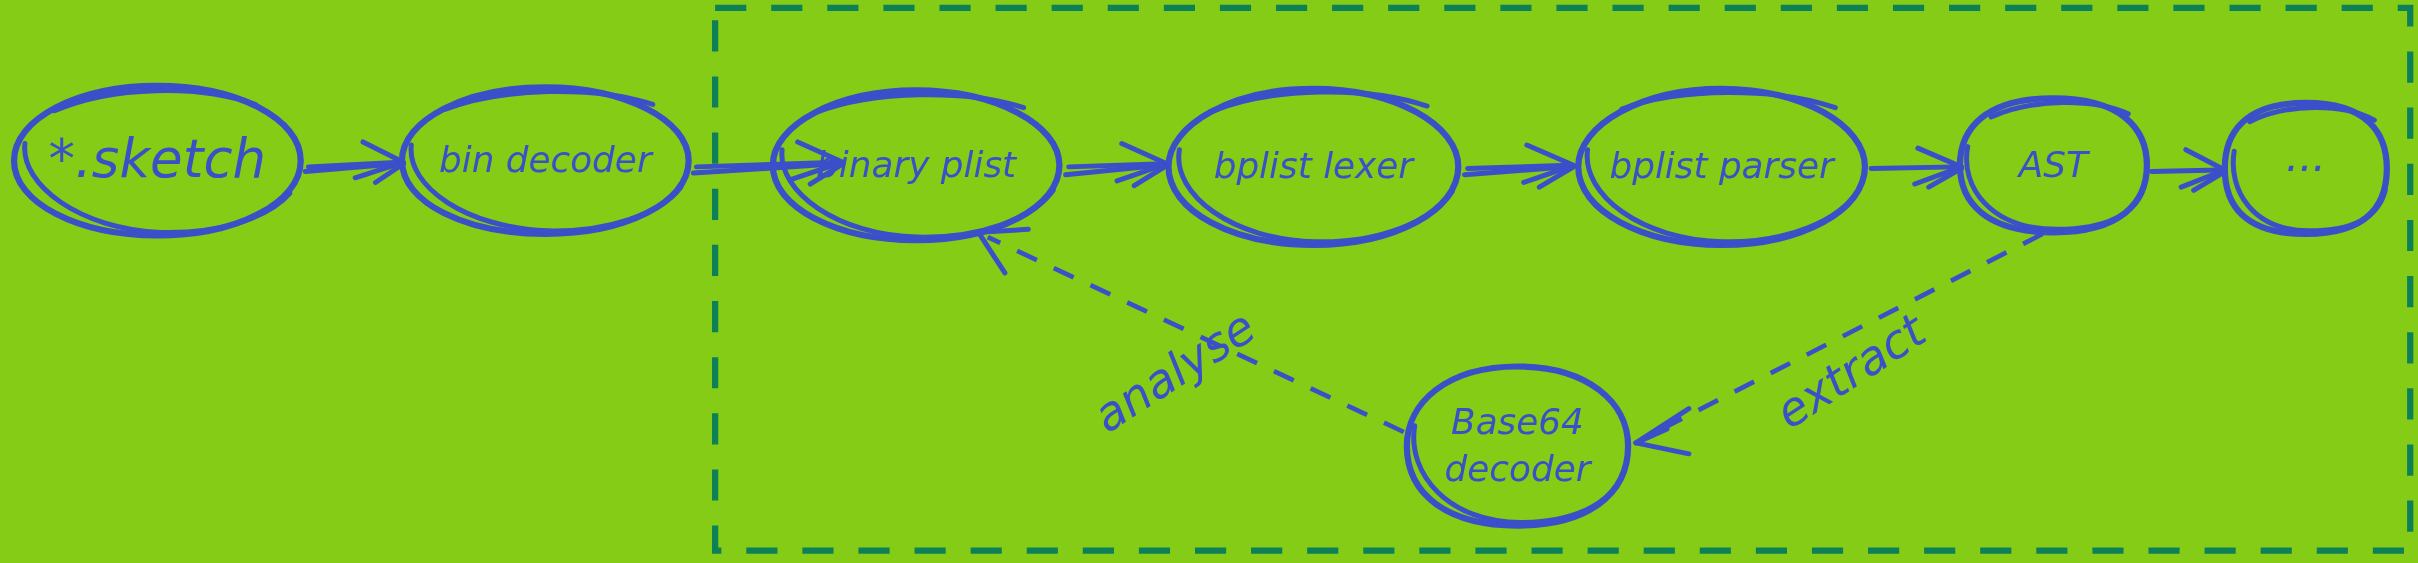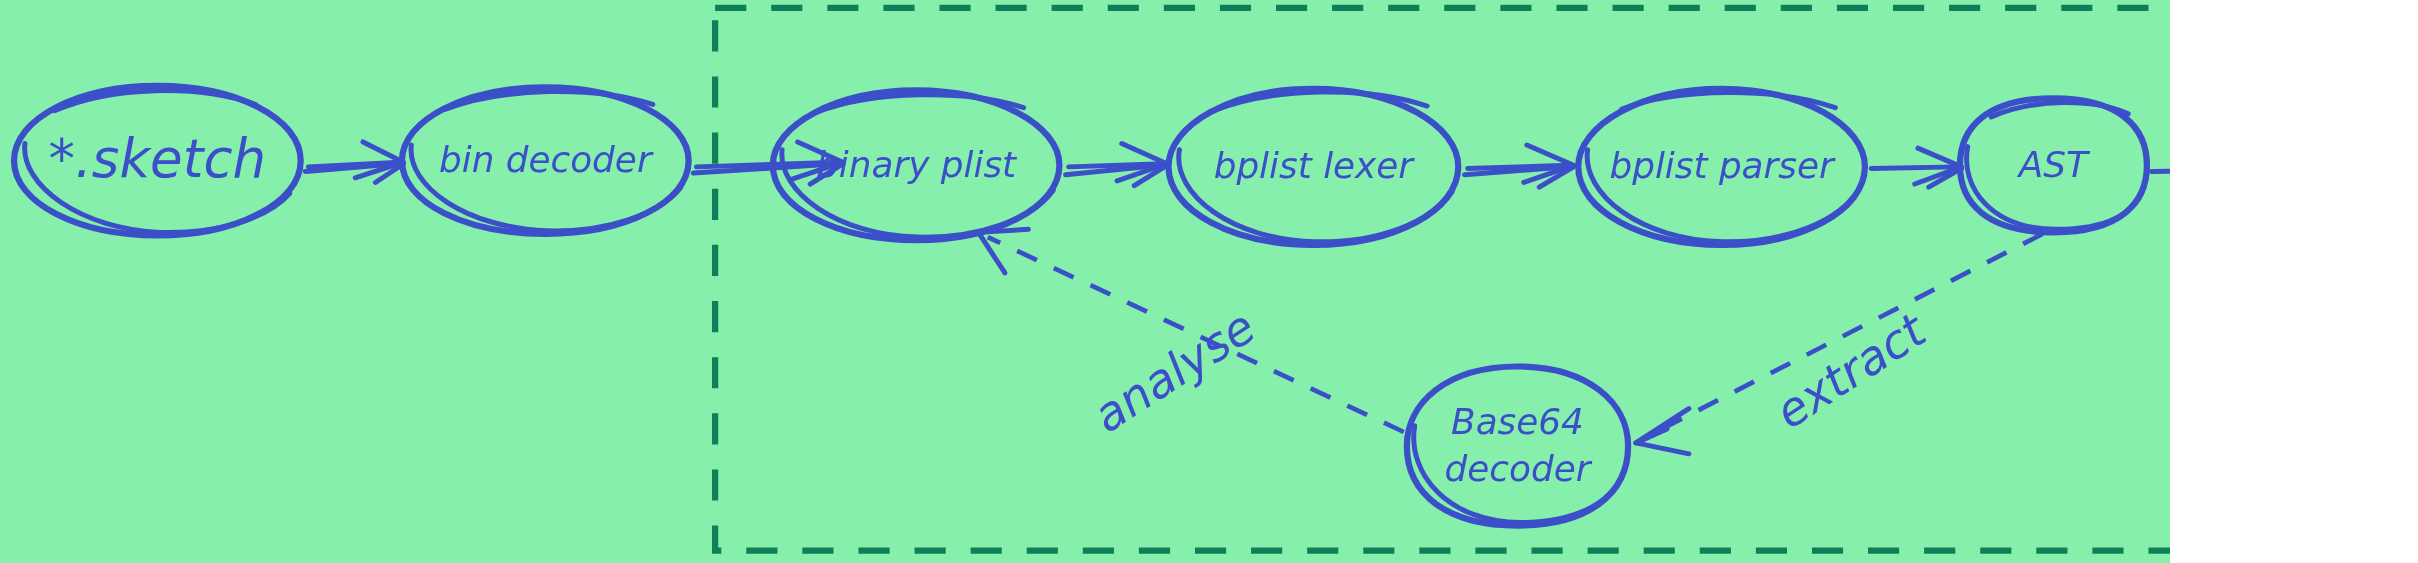--- a/index.html
+++ b/index.html
@@ -6,23 +6,23 @@
   html, body {
     margin: 0;
     padding: 0;
     background: #ffffff;
   }
   body {
     font-family: "DejaVu Sans", sans-serif;
   }
   #stage {
     position: relative;
-    width: 2170px;
+    width: 2418px;
     height: 563px;
-    background: #86efac;
+    background: #84cc16;
     overflow: hidden;
   }
   #stage svg {
     position: absolute;
     left: 0;
     top: 0;
     width: 2418px;
     height: 563px;
   }
   .node-label {

